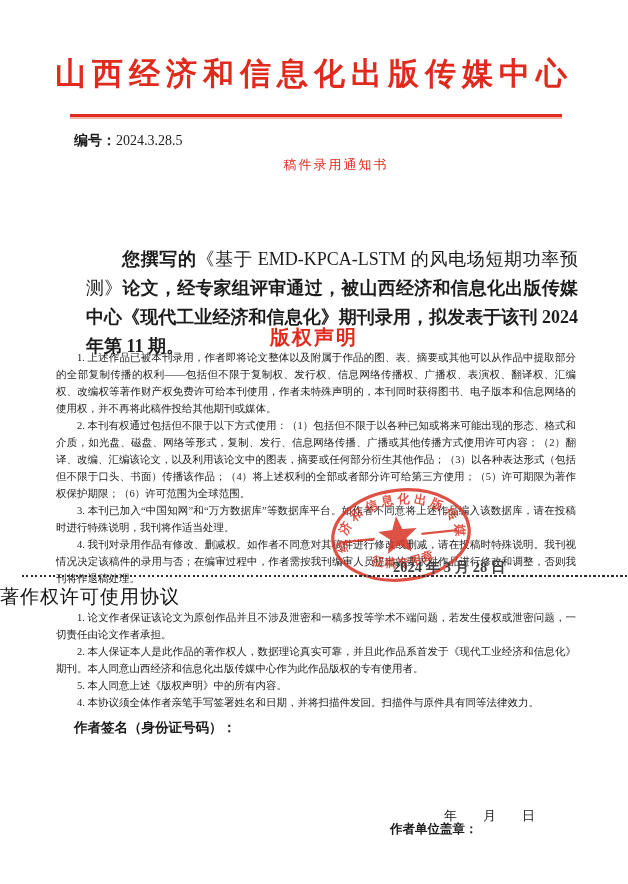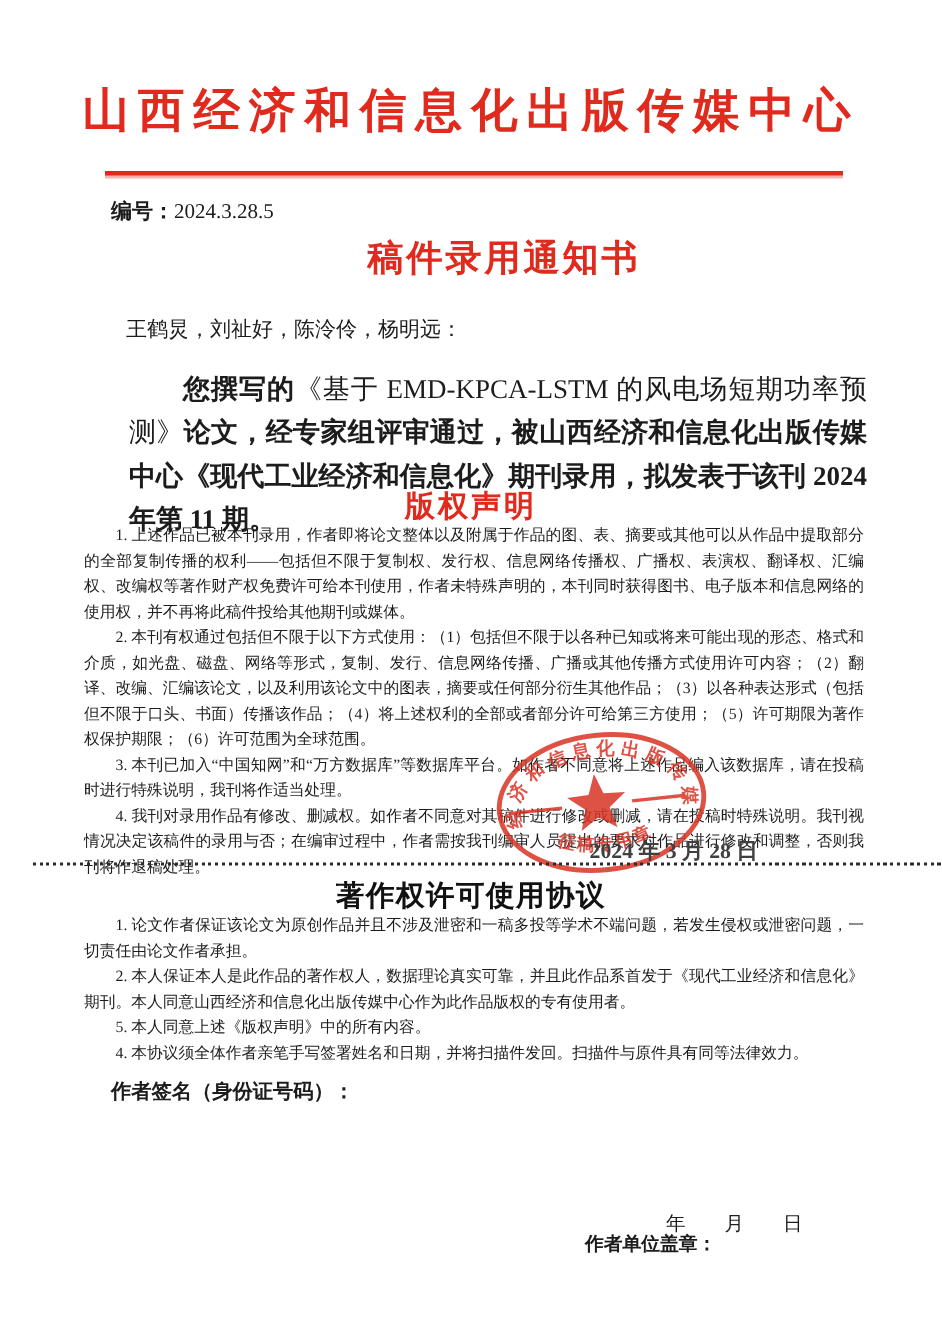--- a/index.html
+++ b/index.html
@@ -12,21 +12,21 @@
     font-size:31px;font-weight:bold;letter-spacing:6px;color:#e02a1d;white-space:nowrap;
   }
   .red-rule{
     position:absolute;top:114px;left:70px;width:492px;height:3px;background:#e02a1d;
     box-shadow:0 2px 0 rgba(224,42,29,.35);
   }
   .doc-no{position:absolute;top:132px;left:74px;font-size:14px;}
   .doc-no .lbl{font-weight:bold;}
   .notice-title{
     position:absolute;top:156px;left:0;right:0;text-align:center;
-    font-size:24px;font-weight:bold;letter-spacing:2px;color:#e02a1d;padding-left:44px;
+    font-size:13px;font-weight:normal;letter-spacing:2px;color:#e02a1d;padding-left:44px;
   }
   .salutation{position:absolute;top:211px;left:84px;font-size:14px;}
   .intro{
     position:absolute;top:235px;left:76px;width:492px;
     font-size:18px;line-height:29px;text-align:justify;text-indent:2em;margin:10px;
   }
   .intro .b{font-weight:bold;}
   .sec-head-red{
     position:absolute;top:324px;left:0;right:0;text-align:center;
     font-size:20px;font-weight:bold;letter-spacing:2px;color:#e02a1d;
@@ -44,42 +44,41 @@
   }
   .stamp-date{
     position:absolute;left:393px;top:558px;font-size:14.5px;font-weight:bold;color:#404040;
     white-space:nowrap;
   }
   .dotted{
     position:absolute;top:575px;left:22px;width:606px;height:2px;
     background-image:repeating-linear-gradient(90deg,#2c2c2c 0 2px,transparent 2px 4.5px);
   }
   .agree-head{
-    position:absolute;top:584px;left:0;right:0;text-align:center;
-    font-size:19px;font-weight:bold;letter-spacing:1px;color:#111;
+    position:absolute;top:584px;left:0;right:0;
+    font-size:19px;font-weight:normal;letter-spacing:1px;color:#111;
   }
   .sign-label{position:absolute;top:719px;left:74px;font-size:13.5px;font-weight:bold;}
   .unit-seal{position:absolute;top:821px;left:390px;font-size:12.5px;font-weight:bold;}
   .ymd{position:absolute;top:807px;left:444px;font-size:13px;white-space:pre;}
 </style>
 </head>
 <body>
 
 <div class="page">
 
   <div class="org-title">山西经济和信息化出版传媒中心</div>
   <div class="red-rule"></div>
 
   <div class="doc-no">
     <span class="lbl">编号：</span><span>2024.3.28.5</span>
   </div>
 
   <div class="notice-title">稿件录用通知书</div>
 
-  <div class="salutation">王鹤炅，刘祉好，陈泠伶，杨明远：</div>
 
   <p class="intro"><span class="b">您撰写的</span><span>《基于 EMD-KPCA-LSTM 的风电场短期功率预测》</span><span class="b">论文，经专家组评审通过，被山西经济和信息化出版传媒中心《现代工业经济和信息化》期刊录用，拟发表于该刊 2024 年第 11 期。</span></p>
 
   <div class="sec-head-red">版权声明</div>
 
   <div class="legal copy-body">
     <p>1. 上述作品已被本刊录用，作者即将论文整体以及附属于作品的图、表、摘要或其他可以从作品中提取部分的全部复制传播的权利——包括但不限于复制权、发行权、信息网络传播权、广播权、表演权、翻译权、汇编权、改编权等著作财产权免费许可给本刊使用，作者未特殊声明的，本刊同时获得图书、电子版本和信息网络的使用权，并不再将此稿件投给其他期刊或媒体。</p>
     <p>2. 本刊有权通过包括但不限于以下方式使用：（1）包括但不限于以各种已知或将来可能出现的形态、格式和介质，如光盘、磁盘、网络等形式，复制、发行、信息网络传播、广播或其他传播方式使用许可内容；（2）翻译、改编、汇编该论文，以及利用该论文中的图表，摘要或任何部分衍生其他作品；（3）以各种表达形式（包括但不限于口头、书面）传播该作品；（4）将上述权利的全部或者部分许可给第三方使用；（5）许可期限为著作权保护期限；（6）许可范围为全球范围。</p>
     <p>3. 本刊已加入“中国知网”和“万方数据库”等数据库平台。如作者不同意将上述作品编入该数据库，请在投稿时进行特殊说明，我刊将作适当处理。</p>
     <p>4. 我刊对录用作品有修改、删减权。如作者不同意对其稿件进行修改或删减，请在投稿时特殊说明。我刊视情况决定该稿件的录用与否；在编审过程中，作者需按我刊编审人员提出的要求对作品进行修改和调整，否则我刊将作退稿处理。</p>

